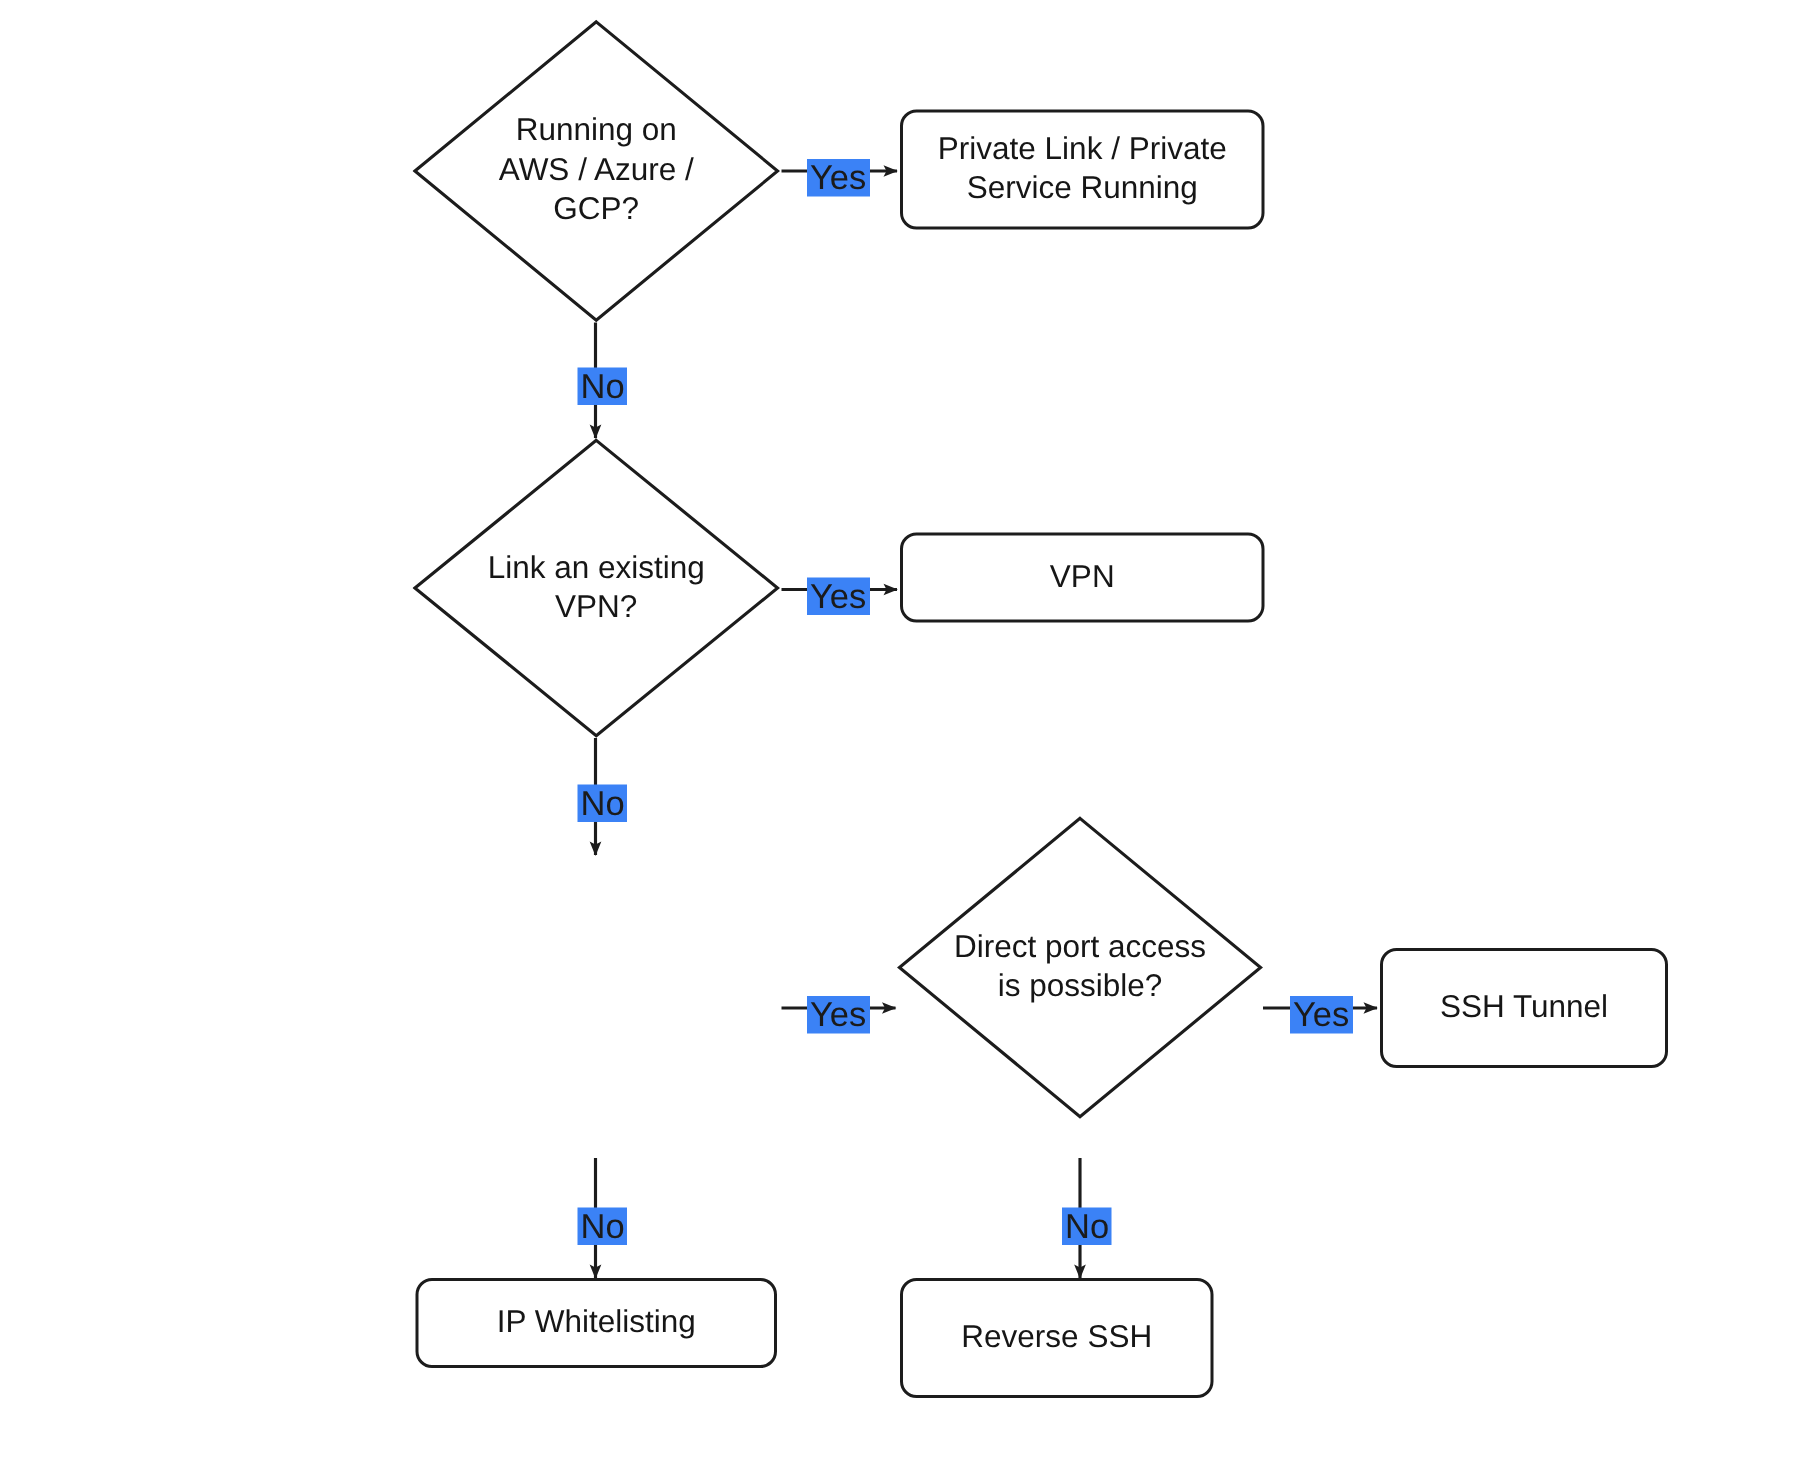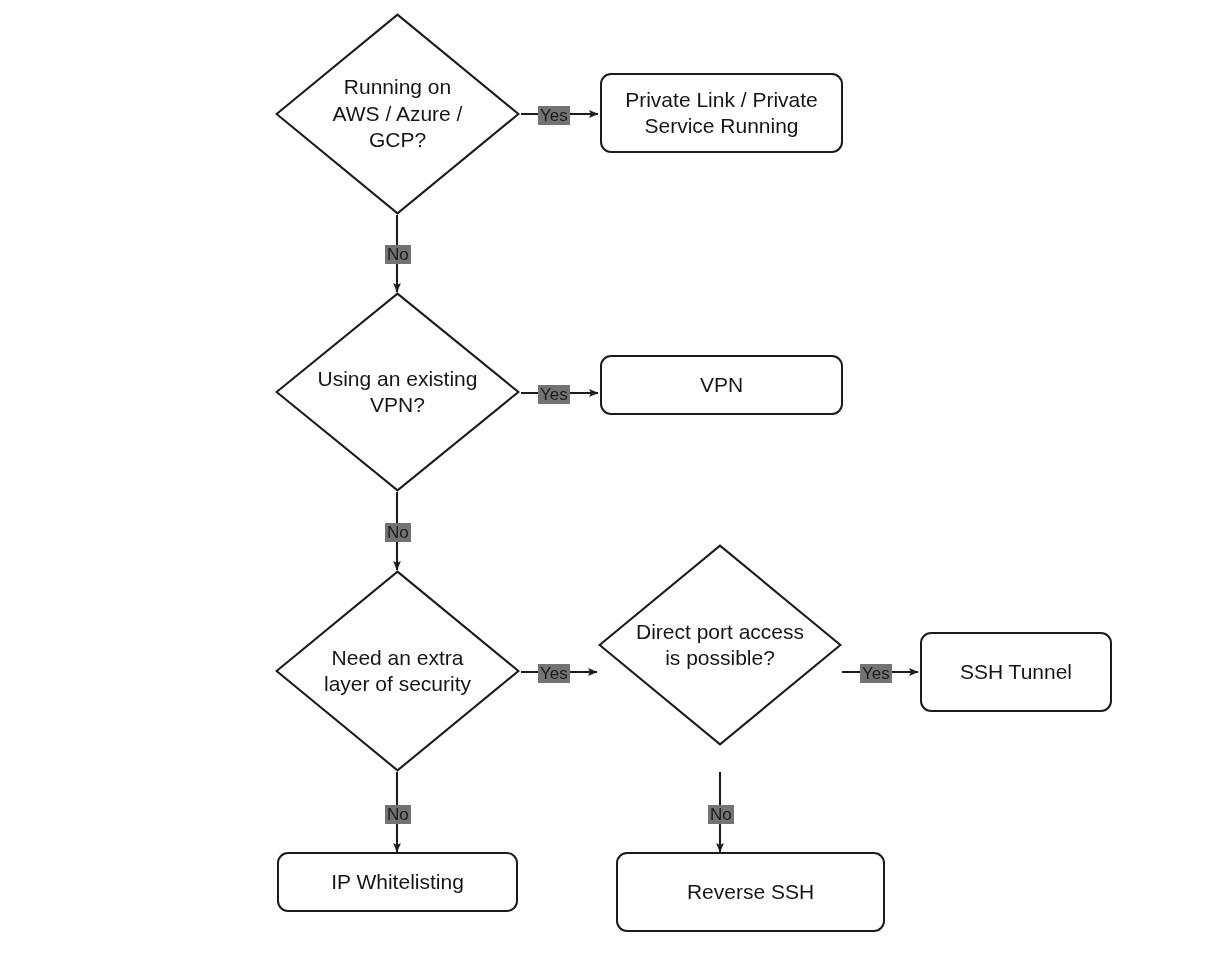--- a/index.html
+++ b/index.html
@@ -60,23 +60,23 @@
   }
   .node.decision .dia-label {
     position: relative;
     z-index: 1;
     padding: 0 6px;
   }
 
   
   .edge-label {
     position: absolute;
-    background: #737373;
+    background: #3b82f6;
     color: #1b1b1b;
-    font-size: 17px;
+    font-size: 23px;
     line-height: 1;
     padding: 1px 2px;
     z-index: 4;
     white-space: nowrap;
   }
 </style>
 </head>
 <body>
 
 <div id="canvas">
@@ -118,53 +118,46 @@
 
   <div class="node box" style="left:600px; top:73px; width:243px; height:80px;">
     <span>Private Link / Private
 Service Running</span>
   </div>
 
   <div class="node decision" style="left:275px; top:292px; width:245px; height:200px;">
     <svg class="dia-shape" viewBox="0 0 245 200" preserveAspectRatio="none">
       <polygon points="122.5,1.6 243.4,100 122.5,198.4 1.6,100" fill="#ffffff" stroke="#1c1c1c" stroke-width="2.1" vector-effect="non-scaling-stroke"></polygon>
     </svg>
-    <span class="dia-label">Using an existing
+    <span class="dia-label">Link an existing
 VPN?</span>
   </div>
 
   <div class="node box" style="left:600px; top:355px; width:243px; height:60px;">
     <span>VPN</span>
   </div>
 
-  <div class="node decision" style="left:275px; top:570px; width:245px; height:202px;">
-    <svg class="dia-shape" viewBox="0 0 245 202" preserveAspectRatio="none">
-      <polygon points="122.5,1.6 243.4,101 122.5,200.4 1.6,101" fill="#ffffff" stroke="#1c1c1c" stroke-width="2.1" vector-effect="non-scaling-stroke"></polygon>
-    </svg>
-    <span class="dia-label">Need an extra
-layer of security</span>
-  </div>
 
   <div class="node decision" style="left:598px; top:544px; width:244px; height:202px;">
     <svg class="dia-shape" viewBox="0 0 244 202" preserveAspectRatio="none">
       <polygon points="122,1.6 242.4,101 122,200.4 1.6,101" fill="#ffffff" stroke="#1c1c1c" stroke-width="2.1" vector-effect="non-scaling-stroke"></polygon>
     </svg>
     <span class="dia-label">Direct port access
 is possible?</span>
   </div>
 
   <div class="node box" style="left:920px; top:632px; width:192px; height:80px;">
     <span>SSH Tunnel</span>
   </div>
 
   <div class="node box" style="left:277px; top:852px; width:241px; height:60px;">
     <span>IP Whitelisting</span>
   </div>
 
-  <div class="node box" style="left:616px; top:852px; width:269px; height:80px;">
+  <div class="node box" style="left:600px; top:852px; width:209px; height:80px;">
     <span>Reverse SSH</span>
   </div>
 
   <span class="edge-label" style="left:538px; top:106px;">Yes</span>
   <span class="edge-label" style="left:385px; top:245px;">No</span>
   <span class="edge-label" style="left:538px; top:385px;">Yes</span>
   <span class="edge-label" style="left:385px; top:523px;">No</span>
   <span class="edge-label" style="left:538px; top:664px;">Yes</span>
   <span class="edge-label" style="left:385px; top:805px;">No</span>
   <span class="edge-label" style="left:860px; top:664px;">Yes</span>

